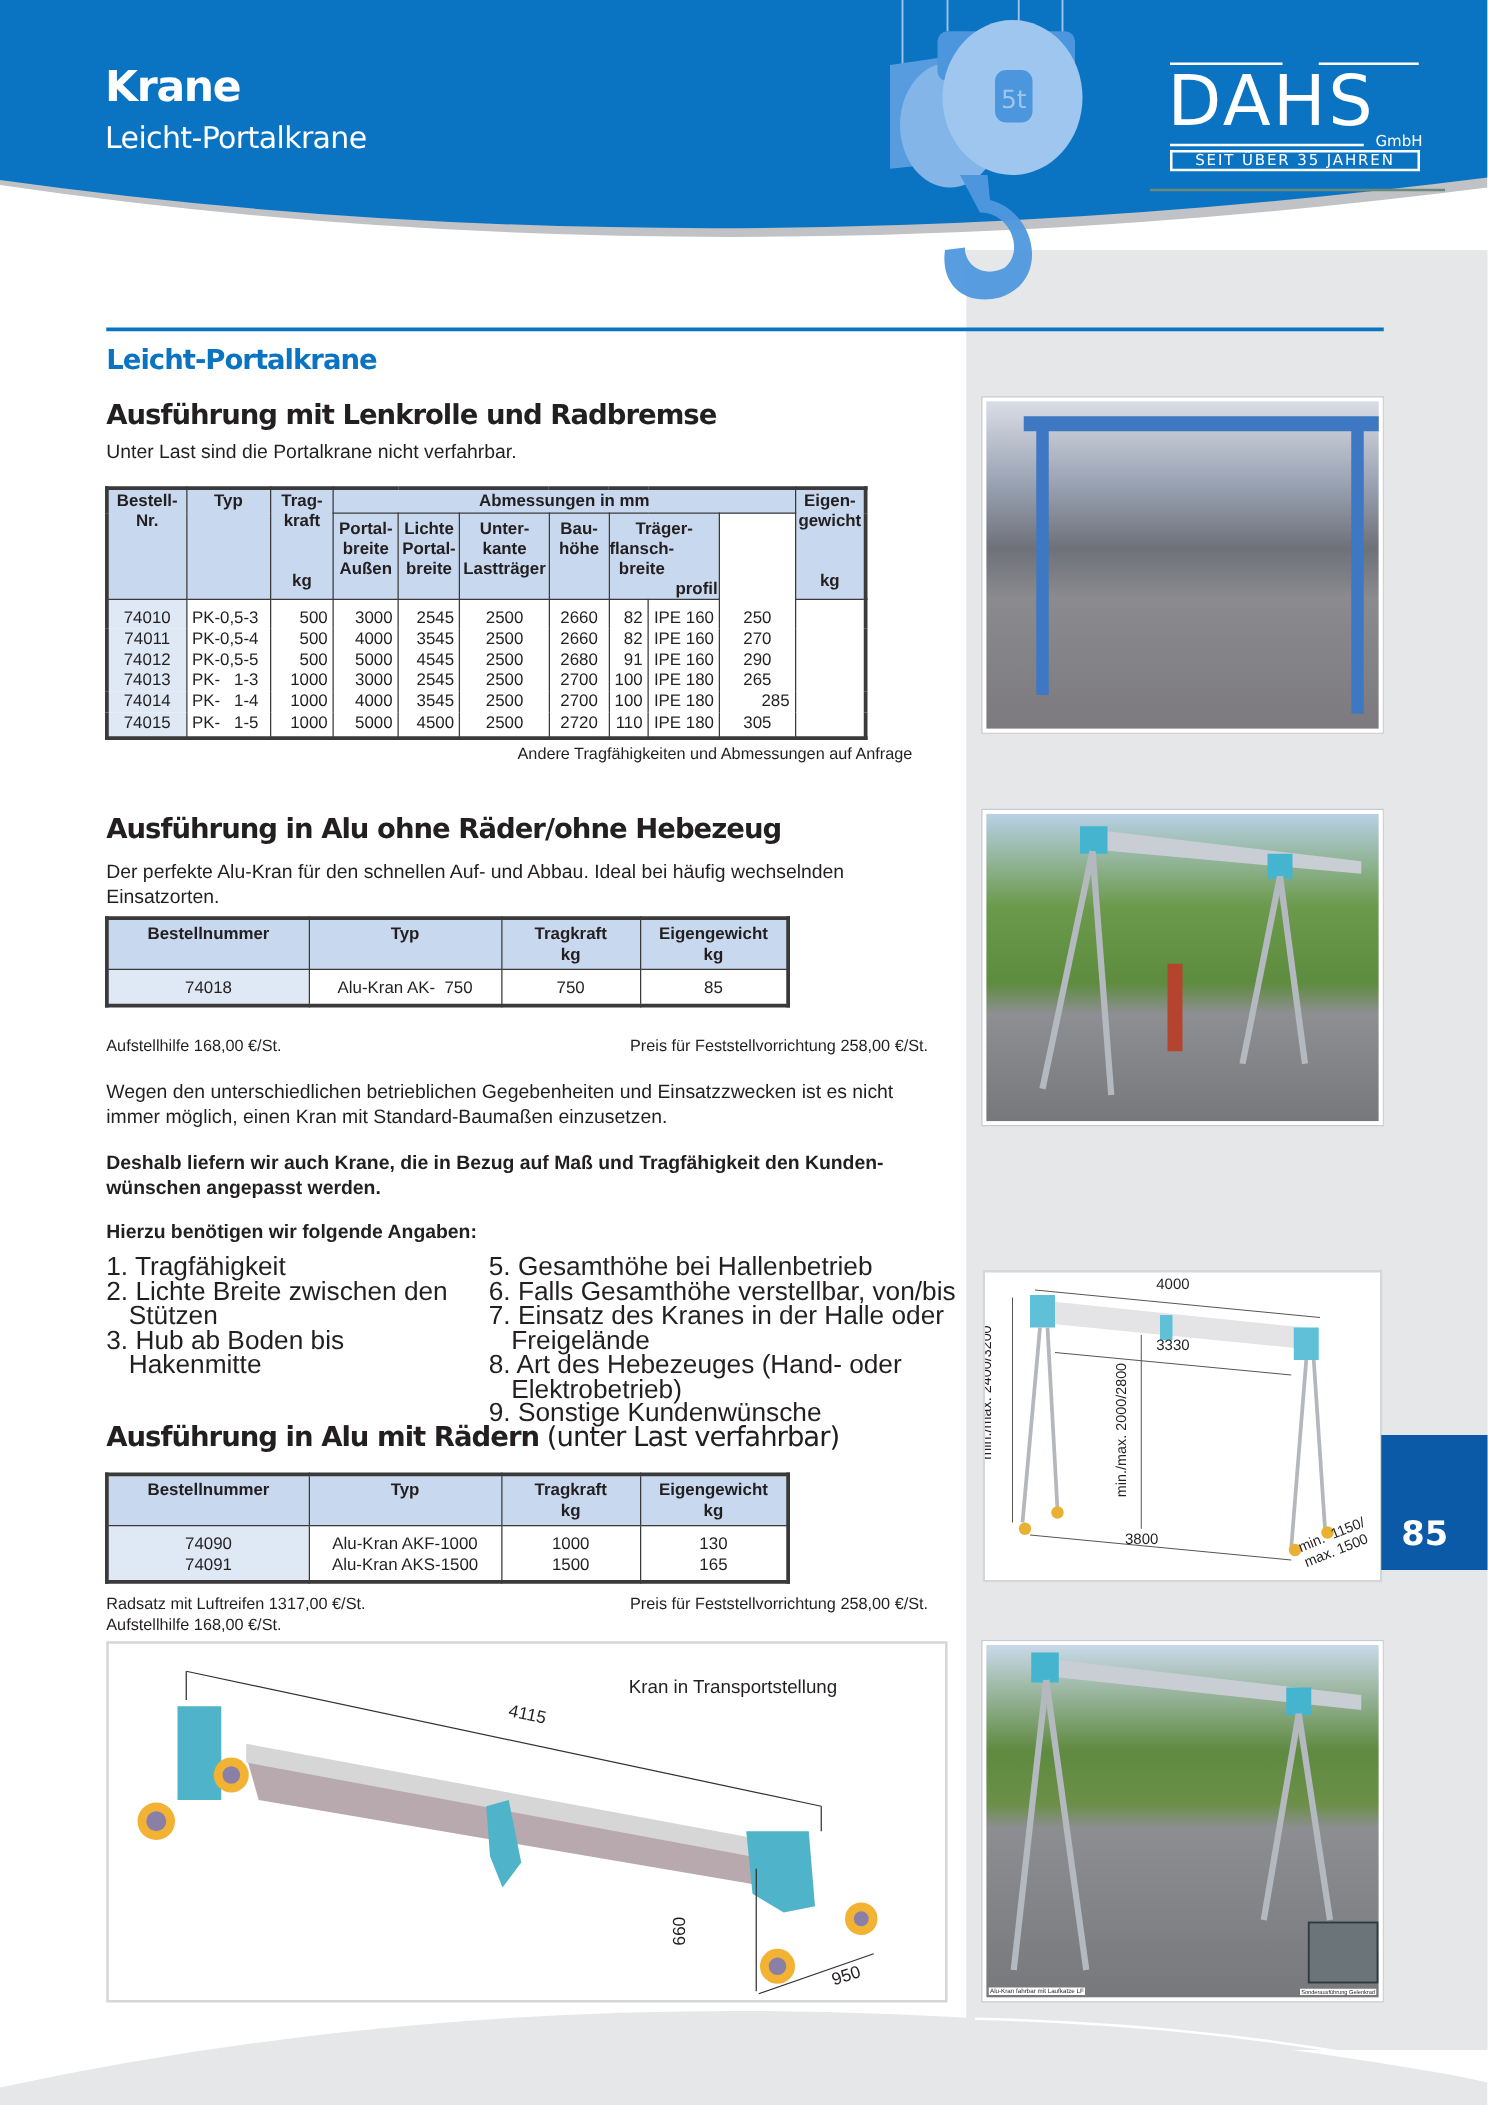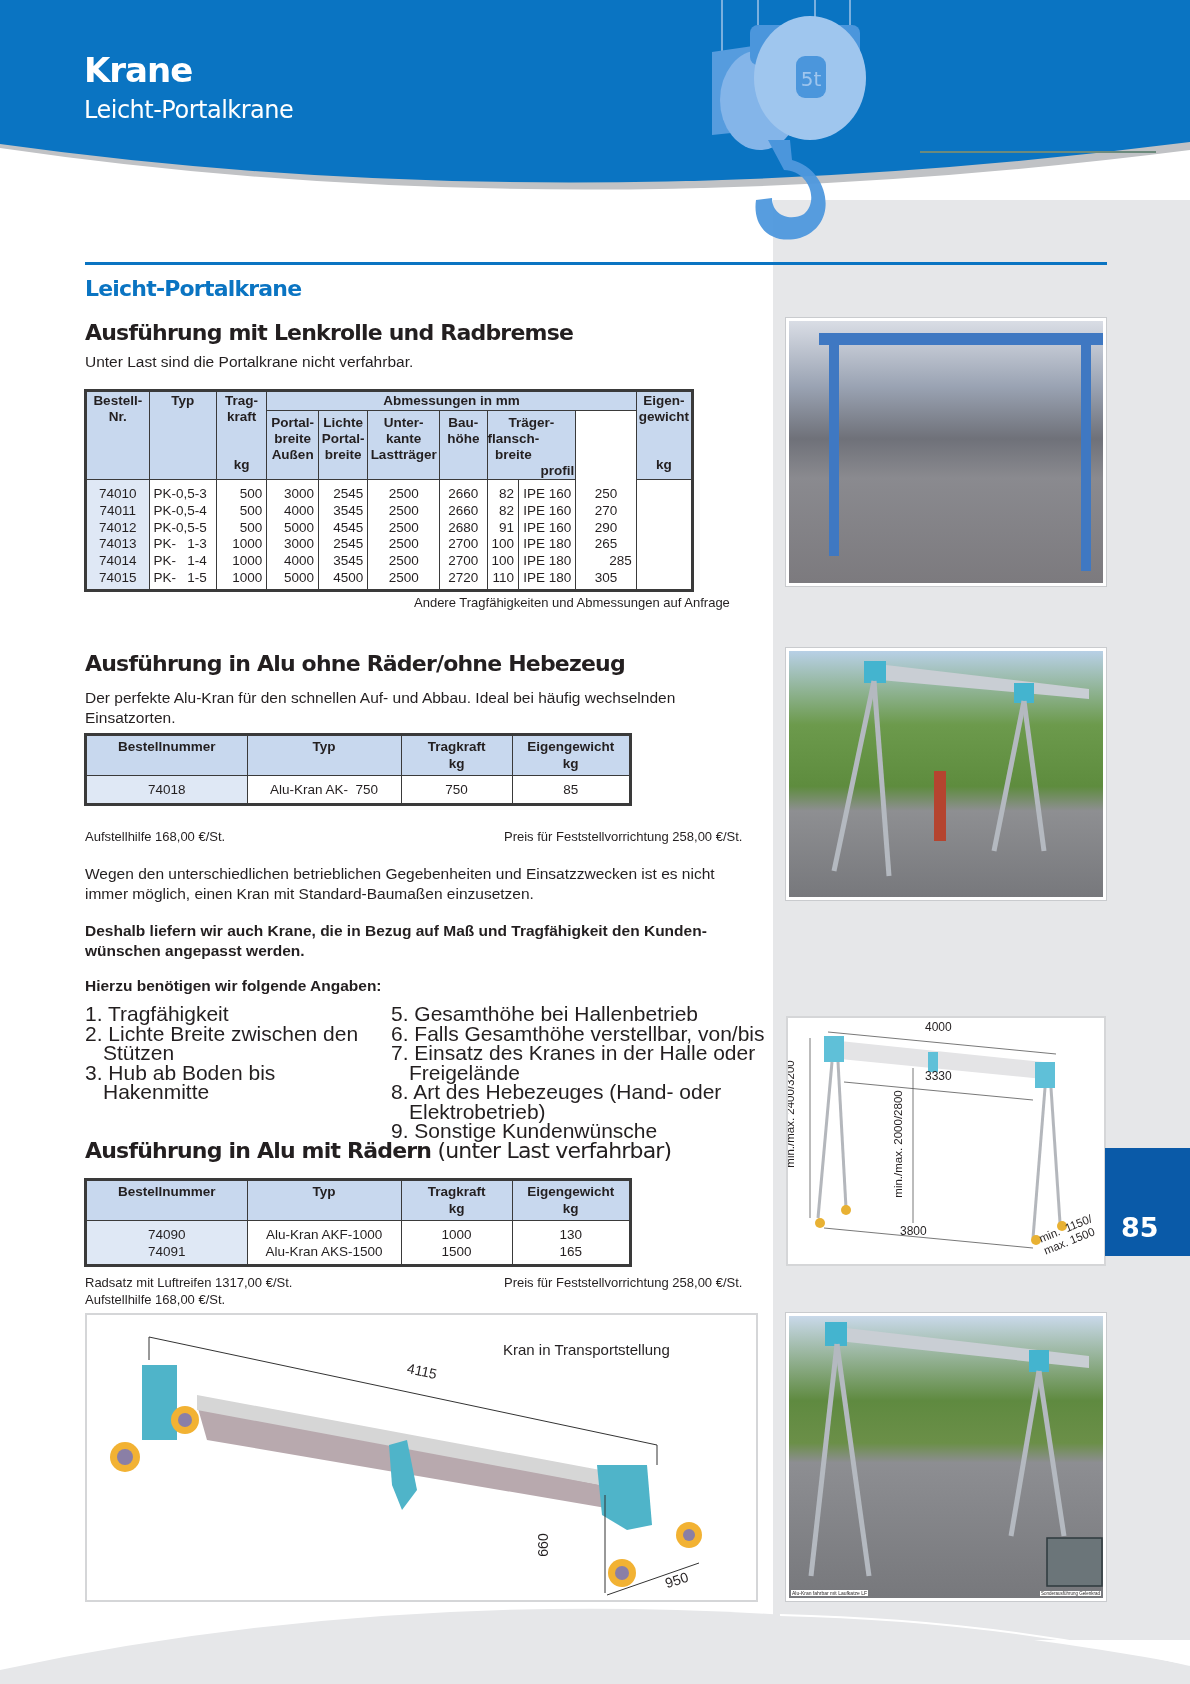--- a/index.html
+++ b/index.html
@@ -85,20 +85,28 @@
       <rect x="750" y="25" width="110" height="40" rx="8" fill="#4f98de"></rect>
       <ellipse cx="810" cy="78" rx="56" ry="62" fill="#a8cbf1"></ellipse>
       <rect x="796" y="56" width="30" height="42" rx="9" fill="#4f98de"></rect>
       <text x="811" y="86" font-family="DejaVu Sans, sans-serif" font-size="20" fill="#a8cbf1" text-anchor="middle">5t</text>
       <path d="M768,140 L790,140 L792,160 C830,170 840,225 800,238 C772,245 752,228 756,200 L772,198 C772,215 790,222 804,214 C820,200 808,170 784,170 Z" fill="#4f98de"></path>
     </g>
   </svg>
   <div class="h-title">Krane</div>
   <div class="h-sub">Leicht-Portalkrane</div>
 
+  <div class="logo">
+    <div class="logo-line1"></div>
+    <div class="logo-line2"></div>
+    <div class="logo-main">DAHS</div>
+    <div class="logo-line3"></div>
+    <div class="logo-gmbh">GmbH</div>
+    <div class="logo-tag">SEIT ÜBER 35 JAHREN</div>
+  </div>
   <div class="logo-rule"></div>
 </div>
 
 <div class="blue-rule"></div>
 <div class="sec-title">Leicht-Portalkrane</div>
 
 <div class="h2" style="top:320px;">Ausführung mit Lenkrolle und Radbremse</div>
 <div class="para" style="top:352px;">Unter Last sind die Portalkrane nicht verfahrbar.</div>
 
 <table class="t1">

